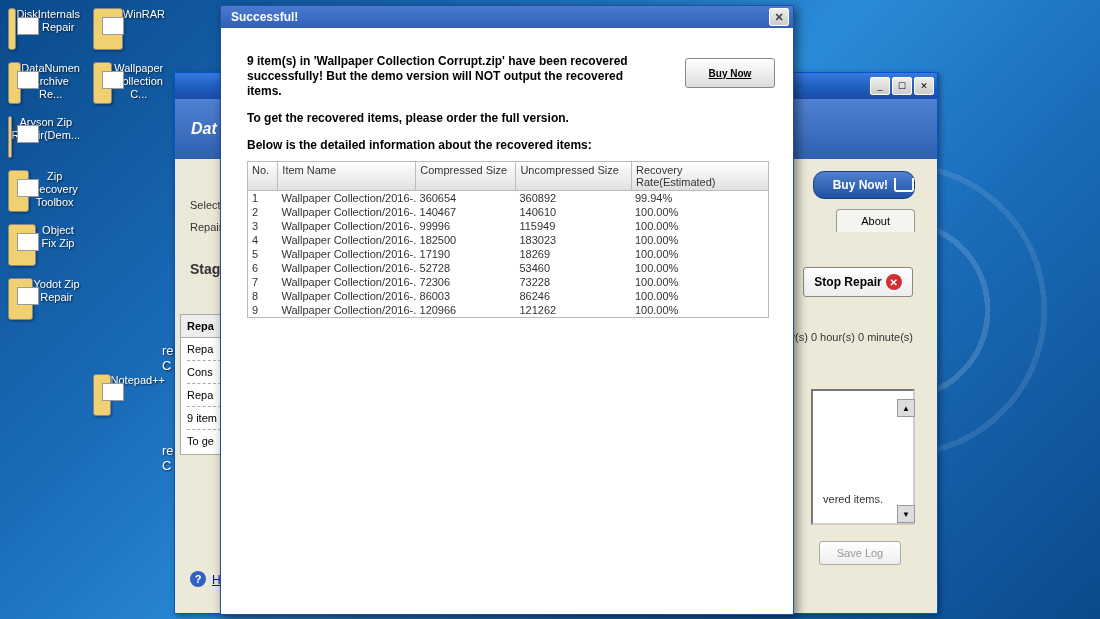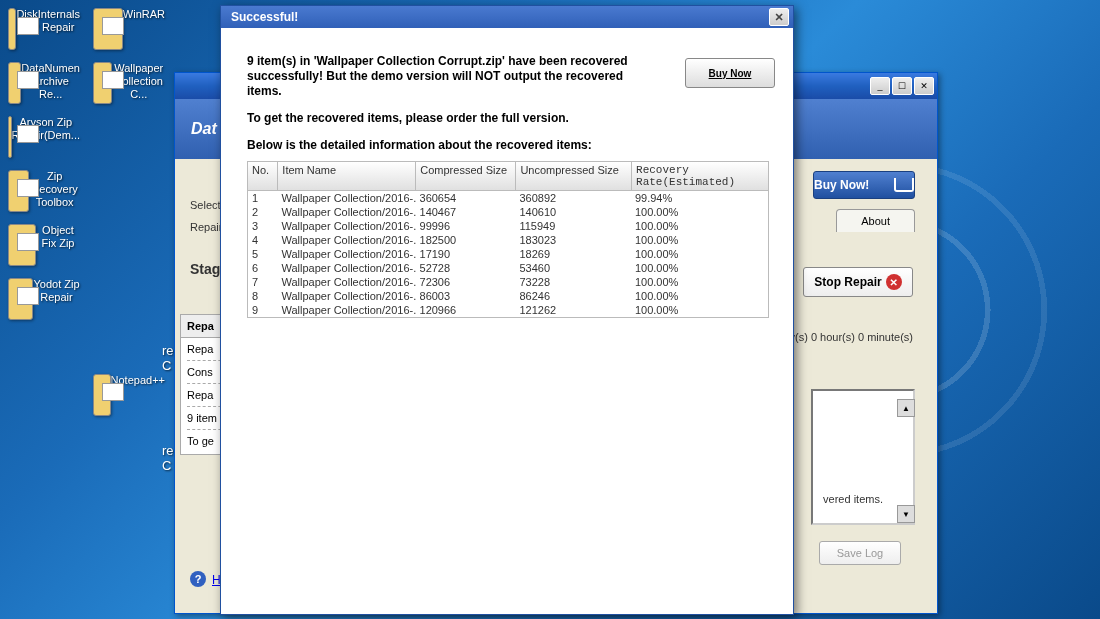--- a/index.html
+++ b/index.html
@@ -9,21 +9,21 @@
 .icons-col2{position:absolute;left:86px;top:8px;display:flex;flex-direction:column;gap:10px;margin-left:7px;}
 .dicon{width:72px;display:flex;flex-direction:row;align-items:flex-start;color:#fff;font-size:11px;text-align:center;cursor:pointer;text-shadow:1px 1px 2px rgba(0,0,0,0.7);}
 .dicon .ibox{width:40px;height:40px;background:#f0d070;border:1px solid #888;border-radius:3px;margin-bottom:2px;box-shadow:1px 1px 3px rgba(0,0,0,0.4);position:relative;}
 .dicon .ibox::after{content:"";position:absolute;top:8px;left:8px;width:20px;height:16px;background:#fff;border:1px solid #999;}
 .dicon .ilabel{line-height:13px;}
 
 .bgwin{position:absolute;left:174px;top:72px;width:762px;height:540px;background:#ece9d8;border:1px solid #0055cc;box-shadow:2px 2px 6px rgba(0,0,0,0.4);}
 .bgwin .titlebar{height:26px;background:linear-gradient(to bottom,#3a7ae0 0%,#2060c0 50%,#1a4ca8 100%);display:flex;align-items:center;justify-content:flex-end;padding:0 3px;gap:2px;}
 .tbtn{width:18px;height:16px;background:linear-gradient(to bottom,#eee,#ccc);border:1px solid #fff;border-radius:2px;font-size:9px;display:flex;align-items:center;justify-content:center;cursor:pointer;}
 .bgwin .banner{height:60px;background:linear-gradient(to bottom,#5080d0,#3060b0);display:flex;align-items:center;padding:0 16px;color:#fff;font-size:16px;font-weight:bold;font-style:italic;}
-.buynowbtn{position:absolute;right:22px;top:98px;width:100px;height:26px;background:linear-gradient(to bottom,#5080d0,#2050a0);color:#fff;font-weight:bold;font-size:12px;display:flex;align-items:center;justify-content:space-between;border:1px solid #1a4080;border-radius:3px;cursor:pointer;gap:6px;}
+.buynowbtn{position:absolute;right:22px;top:98px;width:100px;height:26px;background:linear-gradient(to bottom,#5080d0,#2050a0);color:#fff;font-weight:bold;font-size:12px;display:flex;align-items:center;justify-content:flex-end;border:1px solid #1a4080;border-radius:11px;cursor:pointer;gap:6px;}
 .cart{width:16px;height:12px;border:2px solid #fff;border-top:none;border-radius:0 0 3px 3px;position:relative;}
 .tabs{position:absolute;right:22px;top:136px;display:flex;}
 .tab{height:22px;padding:0 24px;background:#f5f5f0;border:1px solid #999;border-bottom:none;border-radius:4px 4px 0 0;display:flex;align-items:center;font-size:11px;cursor:pointer;}
 .stoprepair{position:absolute;right:24px;top:194px;width:108px;height:28px;background:linear-gradient(to bottom,#fff,#eee);border:1px solid #888;border-radius:3px;display:flex;align-items:center;justify-content:center;font-weight:bold;font-size:12px;cursor:pointer;gap:4px;}
 .redx{width:16px;height:16px;background:#d03030;border-radius:50%;color:#fff;display:flex;align-items:center;justify-content:center;font-size:10px;font-weight:bold;}
 .timeleft{position:absolute;right:24px;top:258px;font-size:11px;color:#333;}
 .logbox{position:absolute;right:22px;top:316px;width:100px;height:132px;background:#fff;border:2px inset #ccc;}
 .sbup{position:absolute;right:22px;top:326px;width:16px;height:16px;background:#ddd;border:1px solid #999;font-size:8px;display:flex;align-items:center;justify-content:center;cursor:pointer;}
 .sbdn{position:absolute;right:22px;top:432px;width:16px;height:16px;background:#ddd;border:1px solid #999;font-size:8px;display:flex;align-items:center;justify-content:center;cursor:pointer;}
 .recovtext{position:absolute;right:54px;top:420px;font-size:11px;color:#333;}
@@ -39,21 +39,21 @@
 .modal{position:absolute;left:220px;top:5px;width:572px;height:608px;background:#fff;border:1px solid #2050a0;box-shadow:3px 3px 10px rgba(0,0,0,0.5);}
 .modal .mtitlebar{height:22px;background:linear-gradient(to bottom,#4a7ad0 0%,#3060b8 100%);display:flex;align-items:center;justify-content:space-between;padding:0 4px 0 10px;color:#fff;font-weight:bold;font-size:12px;}
 .modal .close{width:18px;height:16px;background:linear-gradient(to bottom,#eee,#ccc);border:1px solid #fff;border-radius:2px;color:#444;display:flex;align-items:center;justify-content:center;font-size:11px;cursor:pointer;}
 .modal .mbody{padding:10px 18px 6px 26px;margin-top:16px;}
 .msg{font-size:12px;font-weight:bold;color:#000;line-height:15px;}
 .msgrow{display:flex;align-items:flex-start;justify-content:space-between;gap:20px;}
 .buynow2{width:88px;height:28px;background:linear-gradient(to bottom,#fff,#ddd);border:1px solid #888;border-radius:3px;display:flex;align-items:center;justify-content:center;text-decoration:underline;font-size:10px;font-weight:bold;cursor:pointer;flex-shrink:0;margin-top:4px;}
 .table{margin-top:8px;border:1px solid #bbb;width:520px;}
 .thead{display:flex;background:linear-gradient(to bottom,#fff,#e0e0e0);border-bottom:1px solid #bbb;}
 .th{padding:2px 4px;border-right:1px solid #bbb;font-size:11px;color:#333;}
-.th:last-child{border-right:none;font-family:Liberation Mono, monospace;}
+.th:last-child{border-right:none;}
 .th.no{width:22px;}
 .th.name{width:133px;}
 .th.csize{width:94px;text-align:left;}
 .th.usize{width:110px;text-align:left;}
 .th.rate{width:132px;text-align:left;}
 .trow{display:flex;}
 .td{padding:1px 4px;font-size:11px;color:#333;}
 .td.no{width:22px;}
 .td.name{width:133px;white-space:nowrap;overflow:hidden;}
 .td.csize{width:94px;}

